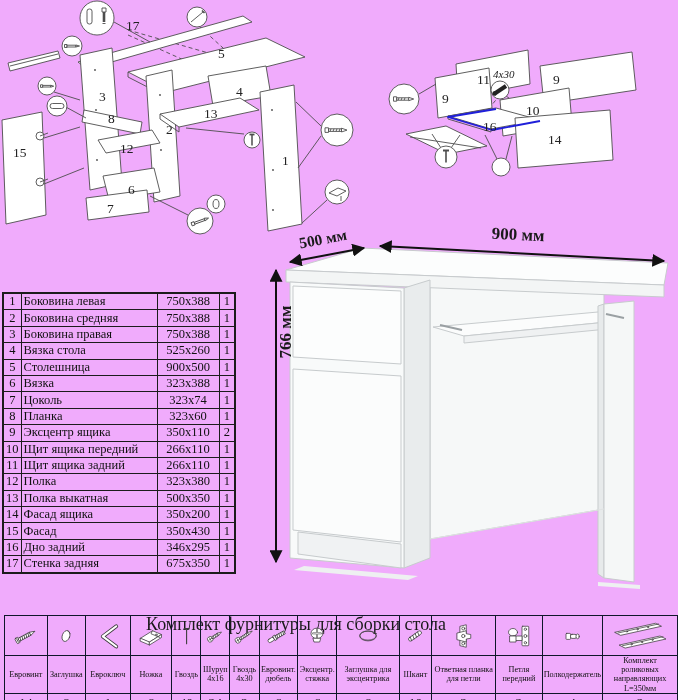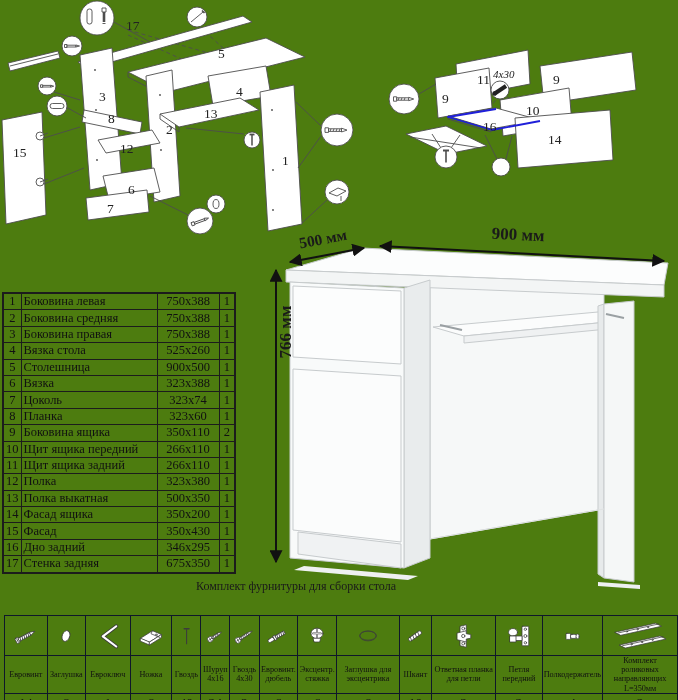--- a/index.html
+++ b/index.html
@@ -1,26 +1,26 @@
 <!DOCTYPE html>
 <html><head>
 <meta charset="utf-8">
 <style>
   html,body{margin:0;padding:0;background:#fff;}
-  .sheet{position:relative;width:678px;height:700px;background:#4d7c0f;overflow:hidden;
+  .sheet{position:relative;width:678px;height:700px;background:#f0abfc;overflow:hidden;
          font-family:"Liberation Serif",serif;color:#111;}
   svg text{font-family:"Liberation Serif",serif;}
   .diag-left{position:absolute;left:0;top:0;width:390px;height:245px;}
   .diag-right{position:absolute;left:388px;top:38px;width:290px;height:168px;}
   .desk{position:absolute;left:268px;top:224px;width:410px;height:372px;}
   .parts{position:absolute;left:2px;top:292px;border-collapse:collapse;table-layout:fixed;
          font-size:12.5px;border:2px solid #1c1c1c;}
   .parts td{border:1px solid #1c1c1c;height:15.4px;padding:0 2px;white-space:nowrap;overflow:hidden;}
   .parts td.c{text-align:center;padding:0 1px;}
-  .hw-title{position:absolute;top:579px;left:0;width:592px;text-align:center;font-size:12px;color:#1a1a1a;}
+  .hw-title{position:absolute;top:614px;left:0;width:592px;text-align:center;font-size:18px;color:#1a1a1a;}
   .hw{position:absolute;left:4px;top:615px;border-collapse:collapse;table-layout:fixed;border:1.5px solid #1c1c1c;}
   .hw td{border:1px solid #0f172a;text-align:center;vertical-align:middle;padding:0;}
   .hw .icon-cell{height:39px;}
   .hw .icon-cell svg{height:30px;max-width:96%;vertical-align:middle;}
   .hw .label-cell{font-size:8.2px;line-height:1.12;height:20px;padding:0 1px;}
   .hw .qty-cell{font-size:13.5px;height:18px;}
 </style>
 </head>
 <body>
 
@@ -264,21 +264,21 @@
           <td class="c">1</td>
         </tr>
         <tr>
           <td class="c">8</td>
           <td>Планка</td>
           <td class="c">323x60</td>
           <td class="c">1</td>
         </tr>
         <tr>
           <td class="c">9</td>
-          <td>Боковина ящика</td>
+          <td>Эксцентр ящика</td>
           <td class="c">350x110</td>
           <td class="c">2</td>
         </tr>
         <tr>
           <td class="c">10</td>
           <td>Щит ящика передний</td>
           <td class="c">266x110</td>
           <td class="c">1</td>
         </tr>
         <tr>

